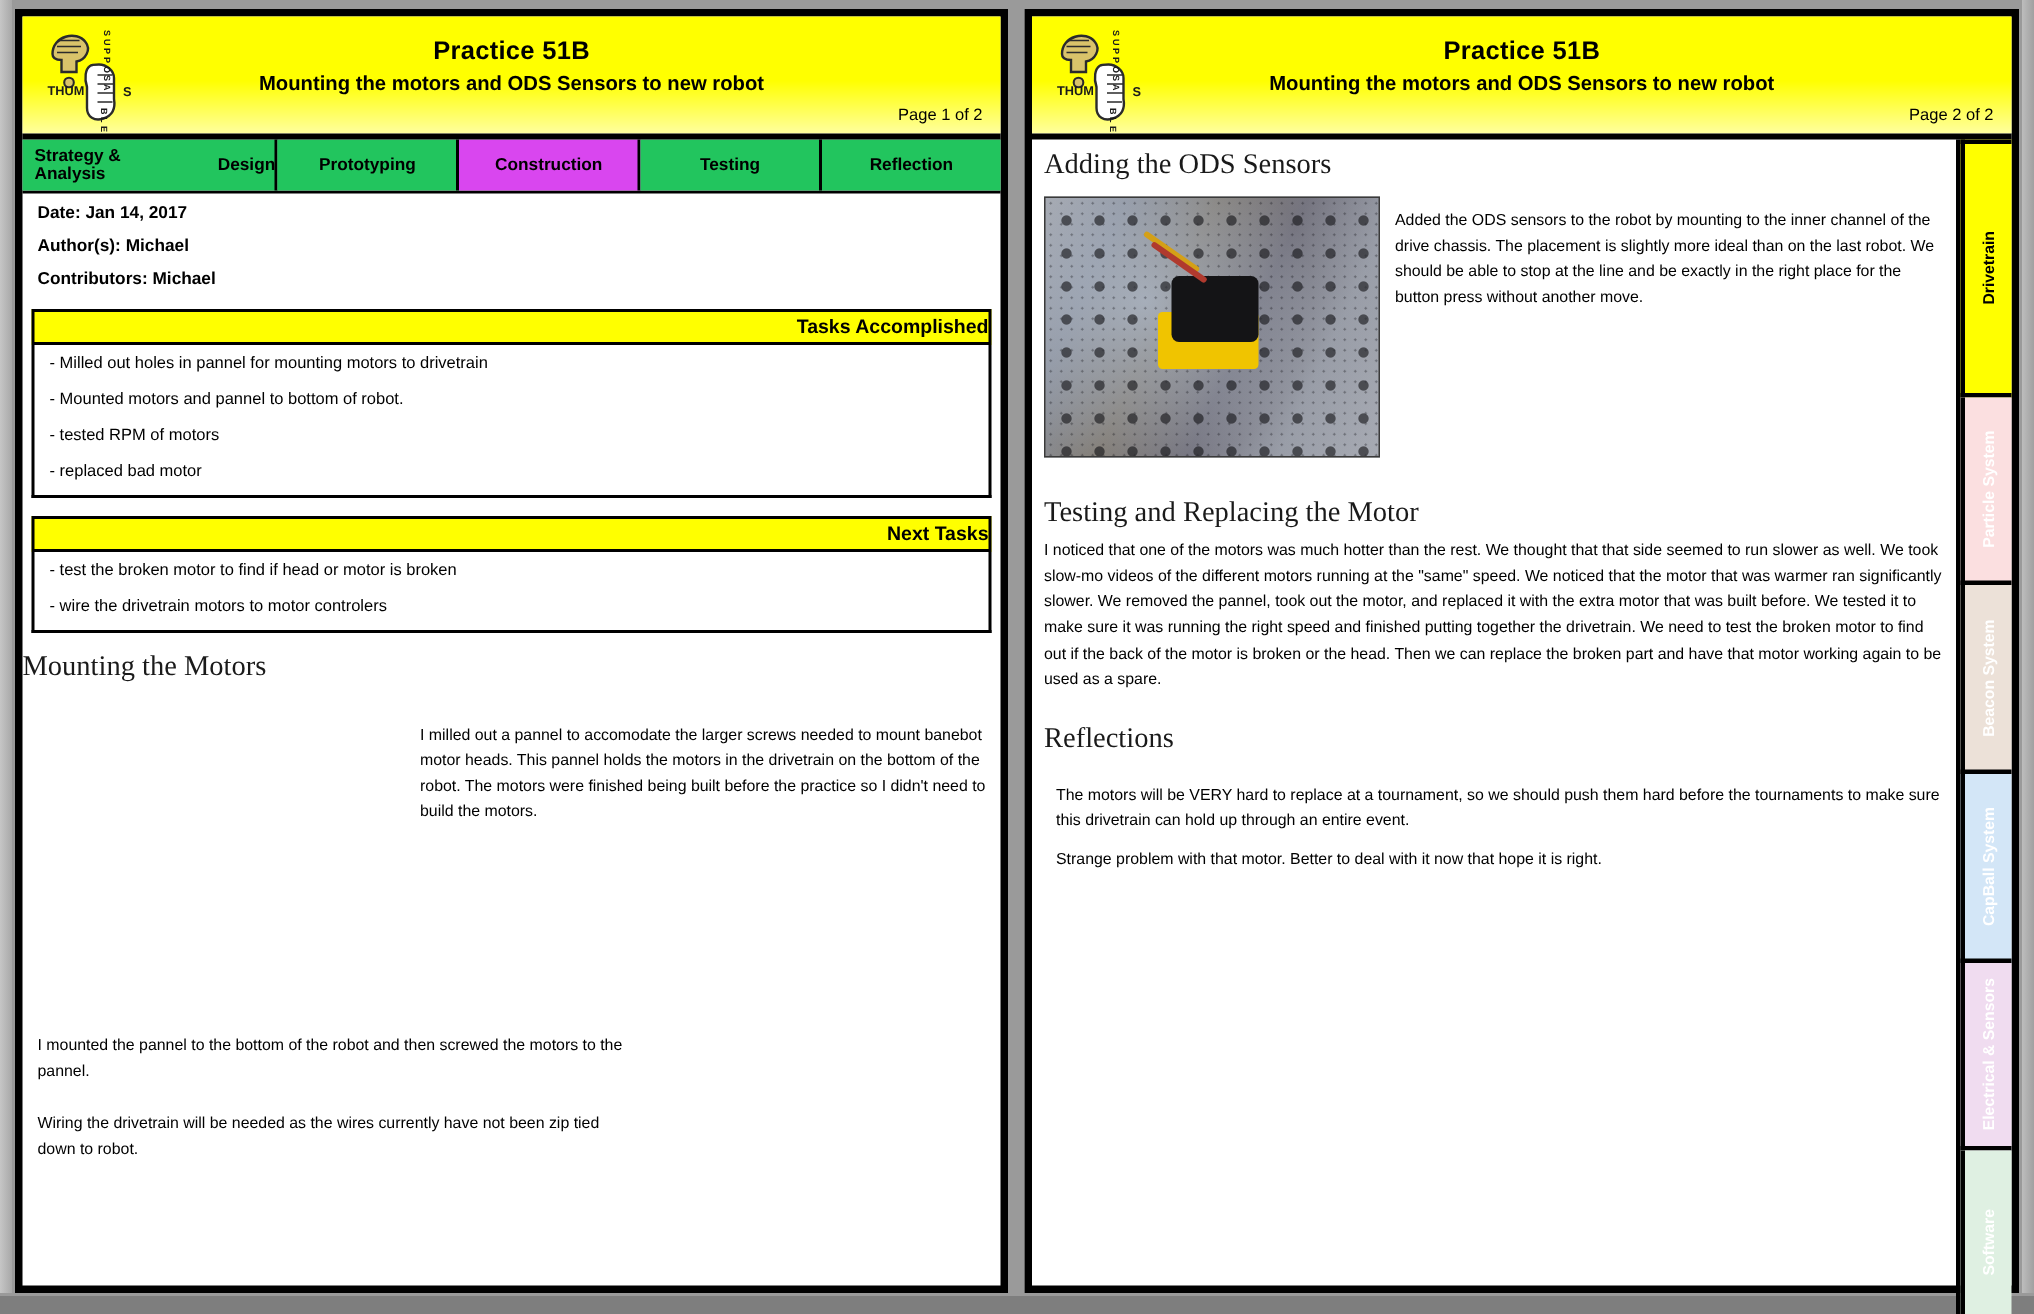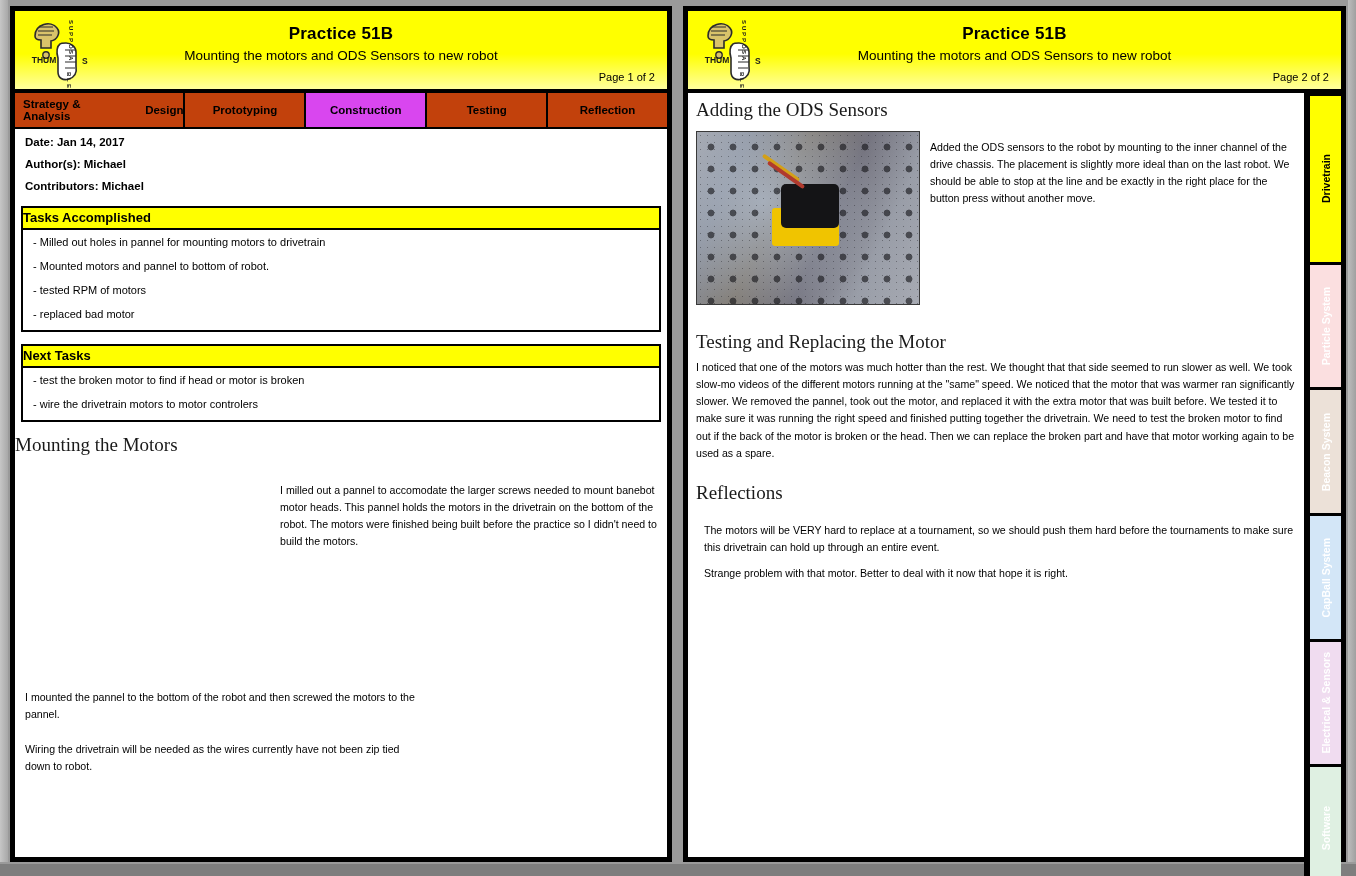--- a/index.html
+++ b/index.html
@@ -47,57 +47,57 @@
   .hdr-title{
     text-align:center;
     font-weight:bold;
     font-size:17px;
     color:#000;
     padding-top:13px;
     letter-spacing:.2px;
   }
   .hdr-sub{
     text-align:center;
-    font-weight:normal;
+    font-weight:bold;
     font-size:13.5px;
     color:#000;
     padding-top:4px;
   }
   .hdr-page{
     position:absolute;right:12px;bottom:6px;
     font-size:11px;color:#000;
   }
   .logo{
     position:absolute;left:6px;top:3px;width:78px;height:76px;
   }
 
   
   .tabrow{display:flex;height:34px;border-bottom:2px solid #000;}
   .tab{
     flex:1;
-    background:#c2410c;
+    background:#22c55e;
     border-right:2px solid #000;
     display:flex;align-items:center;justify-content:center;
     font-size:11.5px;font-weight:bold;color:#000;
     box-sizing:border-box;
   }
   .tab:last-child{border-right:none;align-items:center;}
   .tab.active{background:#d946ef;}
   .tab.wide{flex:1.35;justify-content:flex-start;padding-left:8px;}
   .tab.wide .t2{margin-left:62px;}
 
   
   .meta{padding:7px 10px 4px 10px;}
   .meta div{font-size:11.5px;font-weight:bold;color:#000;margin-bottom:10px;}
 
   
   .bar{
     background:#ffff00;
     border:2px solid #000;
-    text-align:left;
+    text-align:right;
     font-size:13px;font-weight:bold;
     padding:2px 0 3px 0;
     margin:0 6px;
     box-sizing:border-box;
   }
   .barbox{
     border:2px solid #000;border-top:none;
     margin:0 6px 12px 6px;
     padding:6px 8px 6px 8px;
     box-sizing:border-box;

